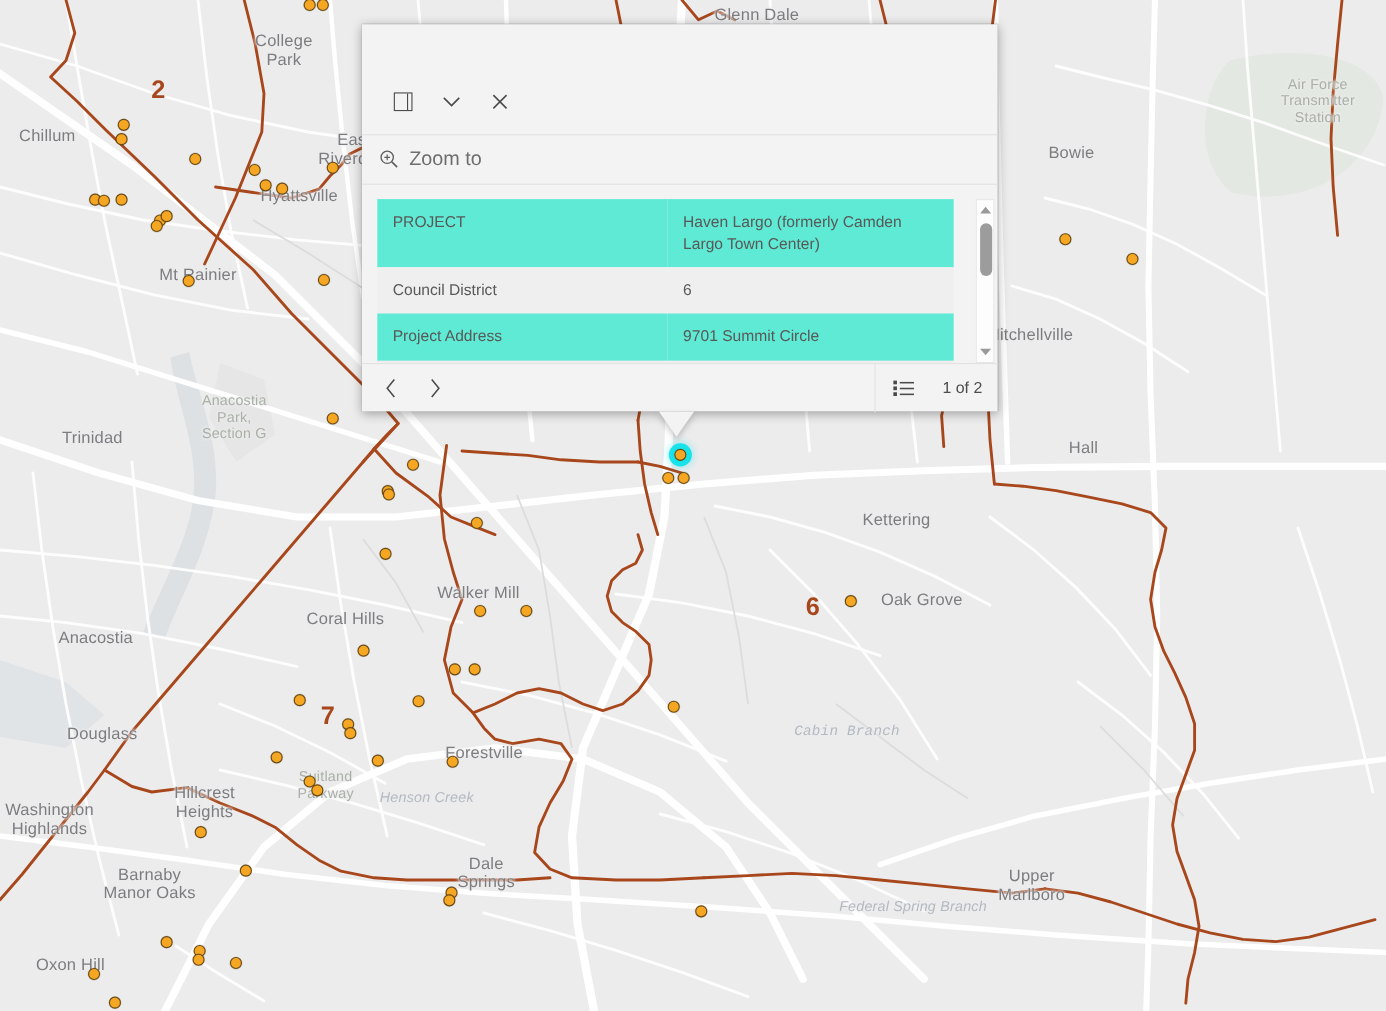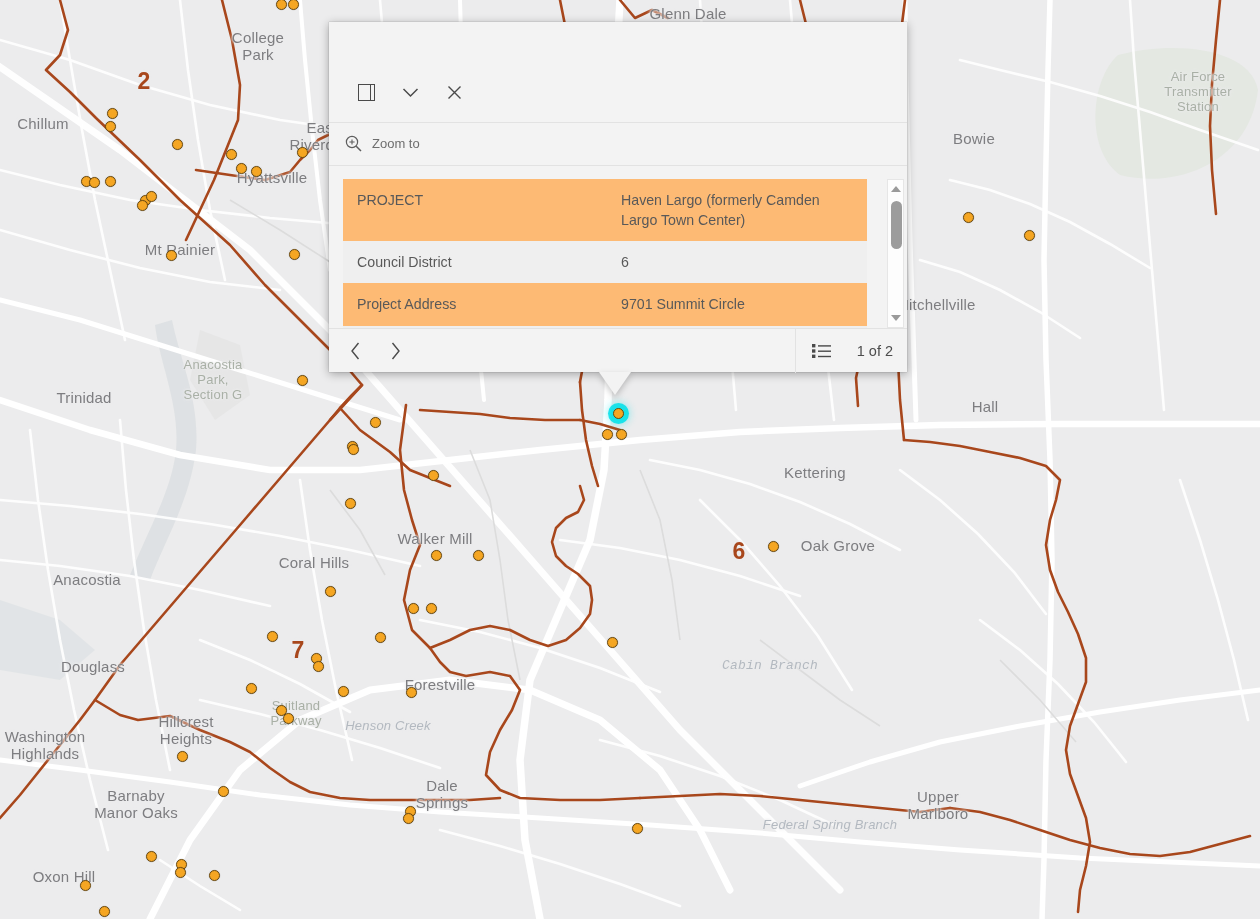--- a/index.html
+++ b/index.html
@@ -111,21 +111,21 @@
   }
 
   .zoom-row {
     display: flex; align-items: center;
     gap: 9px;
     padding: 11px 15px 12px 15px;
     border-bottom: 1px solid #e2e2e2;
     cursor: pointer;
   }
   .zoom-row .label {
-    font-size: 13px; color: #6e6e6e;
+    font-size: 18px; color: #6e6e6e;
   }
 
   .table-wrap {
     position: relative;
     padding: 13px 14px 0 14px;
     height: 162px;
     overflow: hidden;
   }
   table.attrs {
     width: 524px;
@@ -133,21 +133,21 @@
     table-layout: fixed;
     font-size: 14.2px;
   }
   table.attrs td {
     padding: 11px 11px 11px 14px;
     color: #595959;
     vertical-align: top;
     line-height: 1.42;
   }
   table.attrs td.k { width: 264px; }
-  table.attrs tr.odd td { background: #fdba74; }
+  table.attrs tr.odd td { background: #5eead4; }
   table.attrs tr.even td { background: #efefef; }
 
   
   #vscroll {
     position: absolute;
     right: 3px; top: 13px;
     width: 17px; height: 149px;
     background: #fdfdfd;
     border: 1px solid #e6e6e6;
   }

